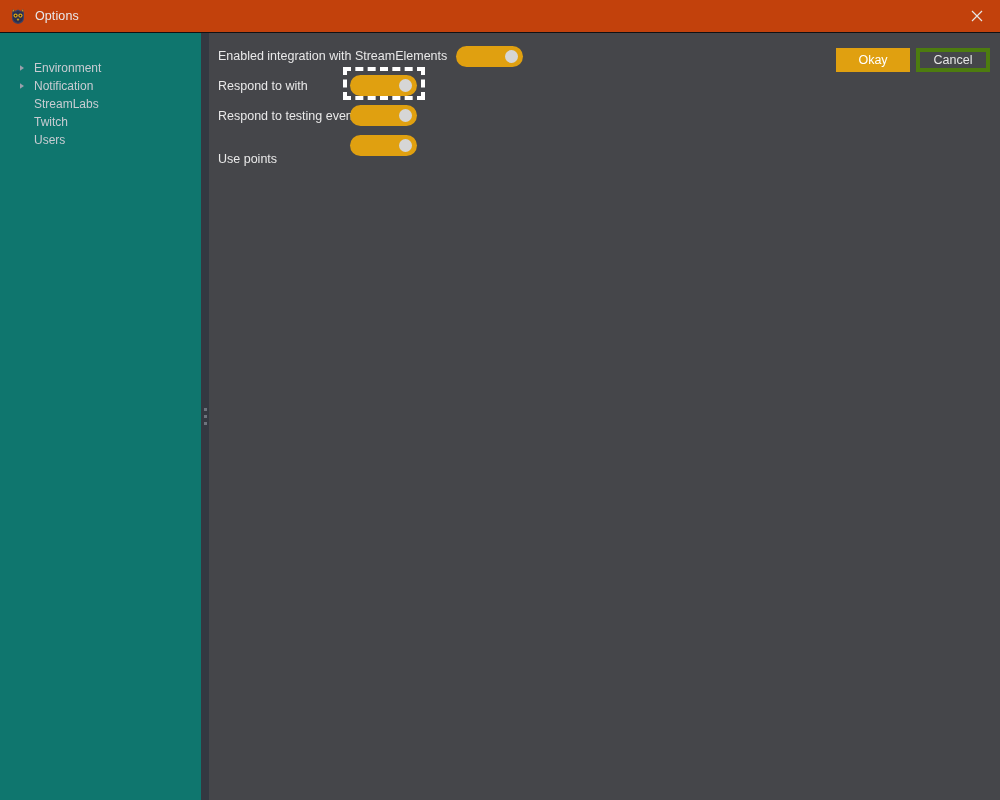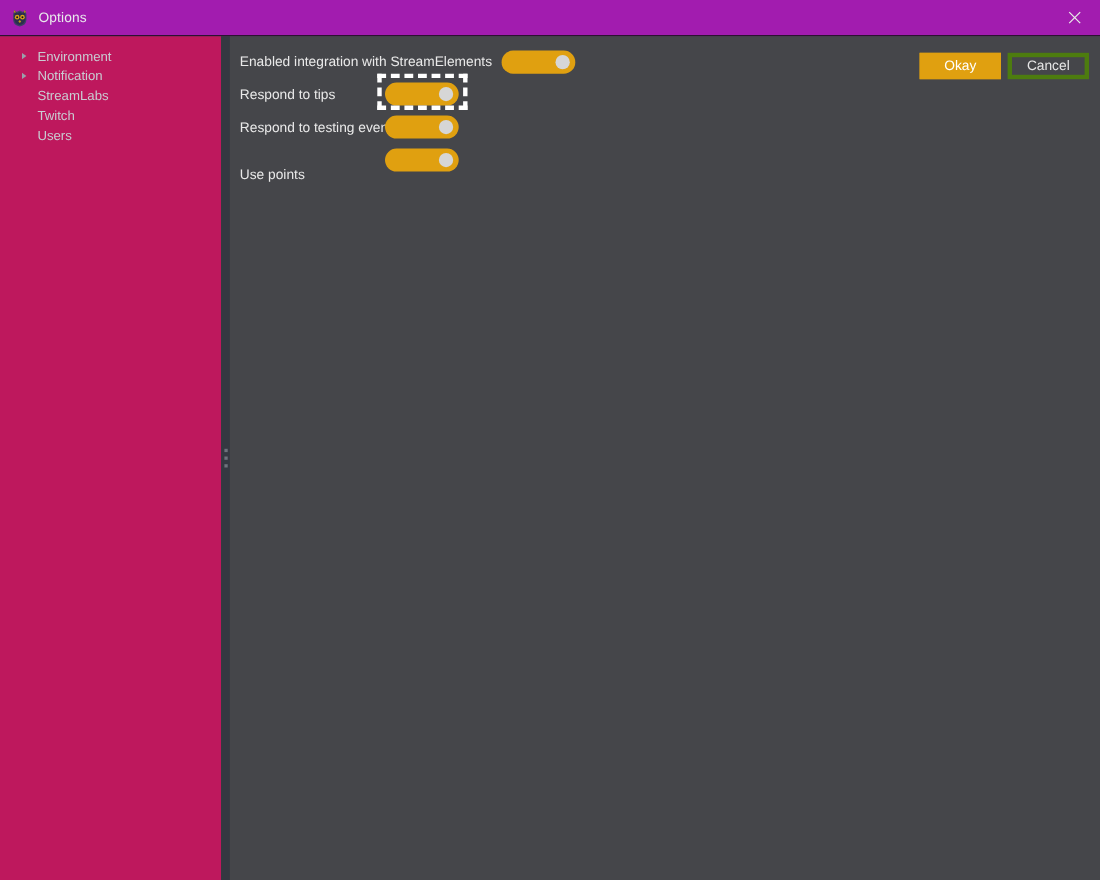--- a/index.html
+++ b/index.html
@@ -14,21 +14,21 @@
   .window {
     position: relative;
     width: 1000px; height: 800px;
     background: #45464a;
     display: flex; flex-direction: column;
   }
 
   
   .titlebar {
     height: 33px;
-    background: #a21caf;
+    background: #c2410c;
     display: flex; align-items: center;
     flex: 0 0 33px;
     border-bottom: 1px solid #101114;
   }
   .title-icon {
     width: 20px; height: 20px;
     margin-left: 8px; margin-right: 7px;
     flex: 0 0 20px;
     position: relative;
   }
@@ -50,22 +50,22 @@
     flex: 1 1 auto;
     display: flex;
     min-height: 0;
     position: relative;
   }
 
   
   .sidebar {
     width: 201px;
     flex: 0 0 201px;
-    background: #be185d;
-    padding-top: 9px;
+    background: #0f766e;
+    padding-top: 26px;
     overflow: hidden;
   }
   .tree-item {
     height: 18px;
     display: flex; align-items: center;
     padding-left: 18px;
     font-size: 12px;
     color: #c9ccd2;
     white-space: nowrap;
   }
@@ -241,21 +241,21 @@
       <div class="options-area">
 
         <div class="opt-row" style="top:12px;">
           <span class="opt-label">Enabled integration with StreamElements</span>
           <span class="toggle" style="margin-left:9px;">
             <span class="knob"></span>
           </span>
         </div>
 
         <div class="opt-row" style="top:42px;">
-          <span class="opt-label">Respond to tips</span>
+          <span class="opt-label">Respond to with</span>
         </div>
         <span class="toggle" style="position:absolute; left:141px; top:42px;">
           <span class="knob"></span>
         </span>
         <span class="focus-ring" style="left:134px; top:34px; width:82px; height:33px;"></span>
 
         <div class="opt-row" style="top:72px;">
           <span class="opt-label">Respond to testing events</span>
         </div>
         <span class="toggle" style="position:absolute; left:141px; top:72px;">

